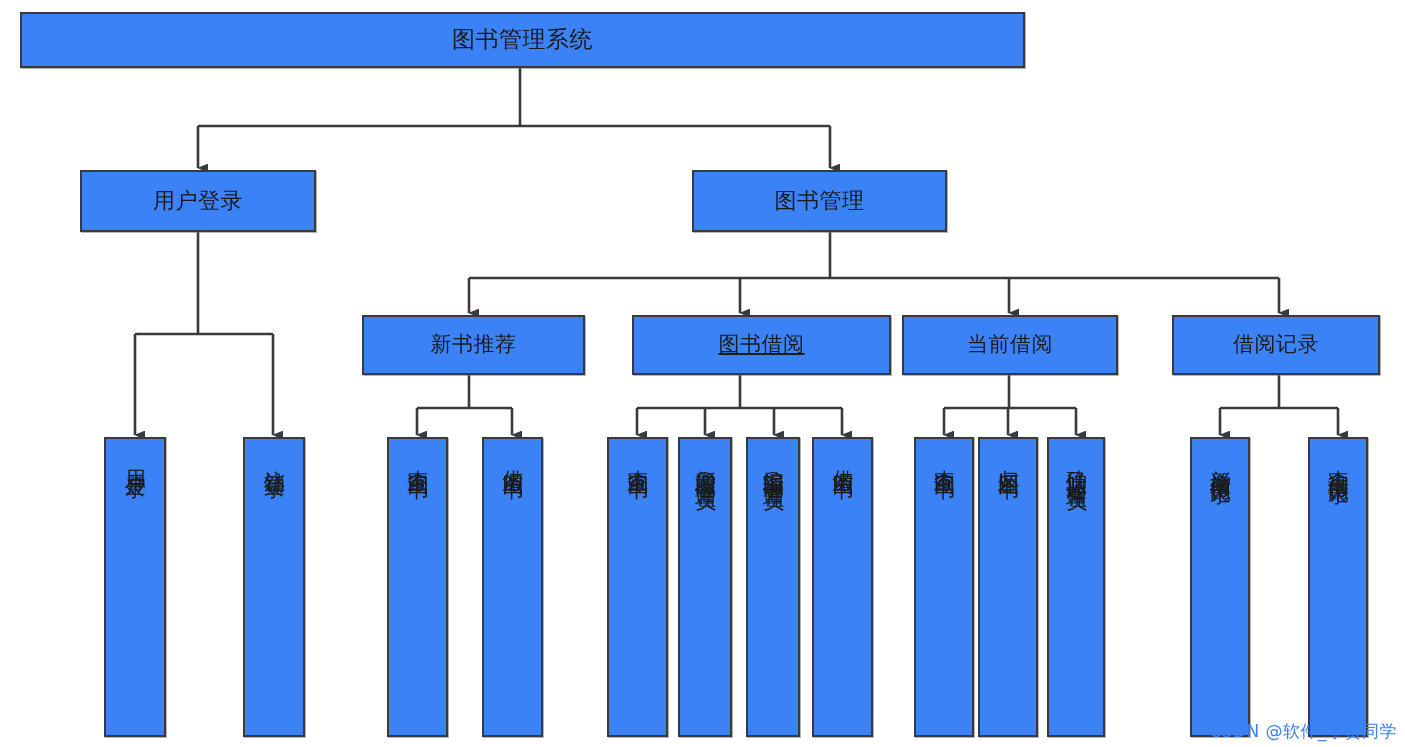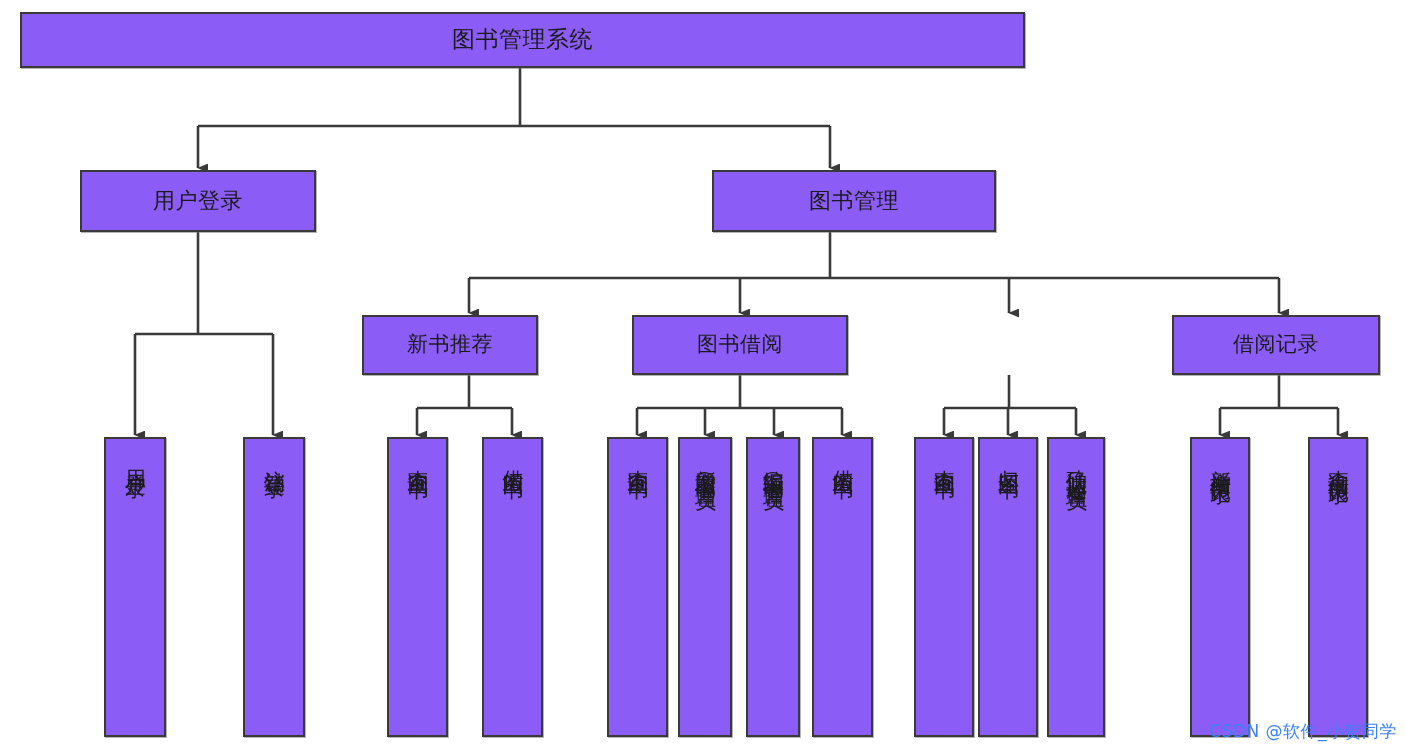--- a/index.html
+++ b/index.html
@@ -22,21 +22,21 @@
     position: absolute;
     left: 0;
     top: 0;
     width: 1405px;
     height: 747px;
     pointer-events: none;
   }
   .node {
     position: absolute;
     box-sizing: border-box;
-    background: #8b5cf6;
+    background: #3b82f6;
     border: 2px solid #3a3a3a;
     display: flex;
     align-items: center;
     justify-content: center;
     color: #1b1b1b;
     text-align: center;
     box-shadow: 1px 1px 0 rgba(120,120,120,0.55);
   }
   .node-label {
     display: block;
@@ -131,29 +131,32 @@
     </g>
   </svg>
 
   <div class="node root horizontal" style="left:20px; top:12px; width:1005px; height:56px;">
     <span class="node-label">图书管理系统</span>
   </div>
 
   <div class="node level2 horizontal" style="left:80px; top:170px; width:236px; height:62px;">
     <span class="node-label">用户登录</span>
   </div>
-  <div class="node level2 horizontal" style="left:712px; top:170px; width:284px; height:62px;">
+  <div class="node level2 horizontal" style="left:692px; top:170px; width:255px; height:62px;">
     <span class="node-label">图书管理</span>
   </div>
 
-  <div class="node level3 horizontal" style="left:362px; top:315px; width:176px; height:60px;">
+  <div class="node level3 horizontal" style="left:362px; top:315px; width:223px; height:60px;">
     <span class="node-label">新书推荐</span>
   </div>
-  <div class="node level3 horizontal" style="left:632px; top:315px; width:216px; height:60px;">
+  <div class="node level3 horizontal" style="left:632px; top:315px; width:259px; height:60px;text-decoration:underline;">
     <span class="node-label">图书借阅</span>
+  </div>
+  <div class="node level3 horizontal" style="left:902px; top:315px; width:216px; height:60px;">
+    <span class="node-label">当前借阅</span>
   </div>
   <div class="node level3 horizontal" style="left:1172px; top:315px; width:208px; height:60px;">
     <span class="node-label">借阅记录</span>
   </div>
 
   <div class="node leaf vertical" style="left:104px; top:437px; width:62px; height:300px;">
     <span class="node-label">用户登录</span>
   </div>
   <div class="node leaf vertical" style="left:243px; top:437px; width:62px; height:300px;">
     <span class="node-label">注销登录</span>

